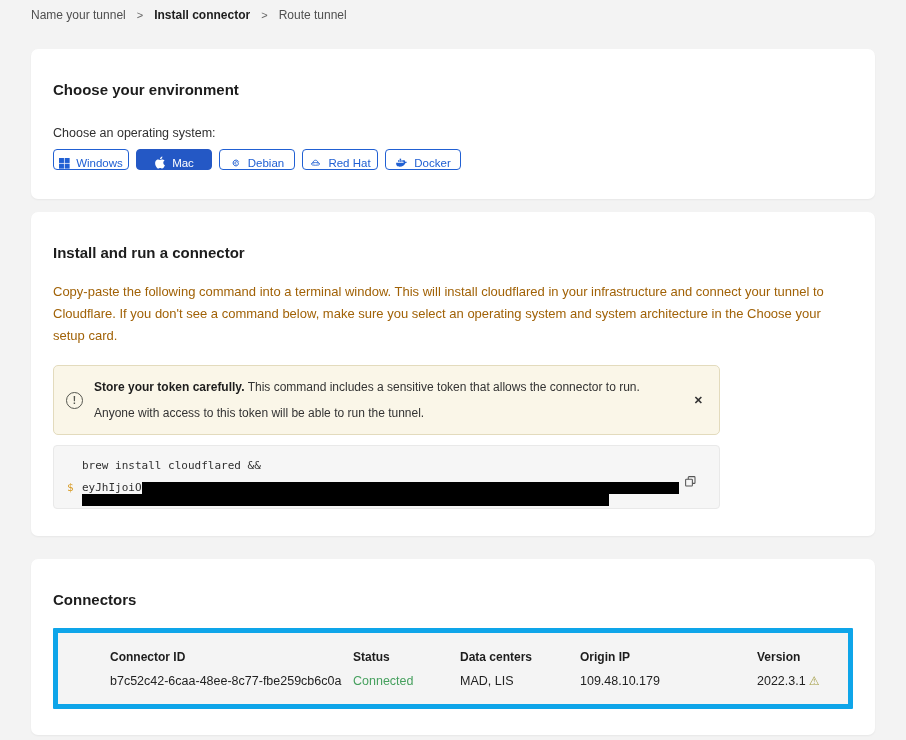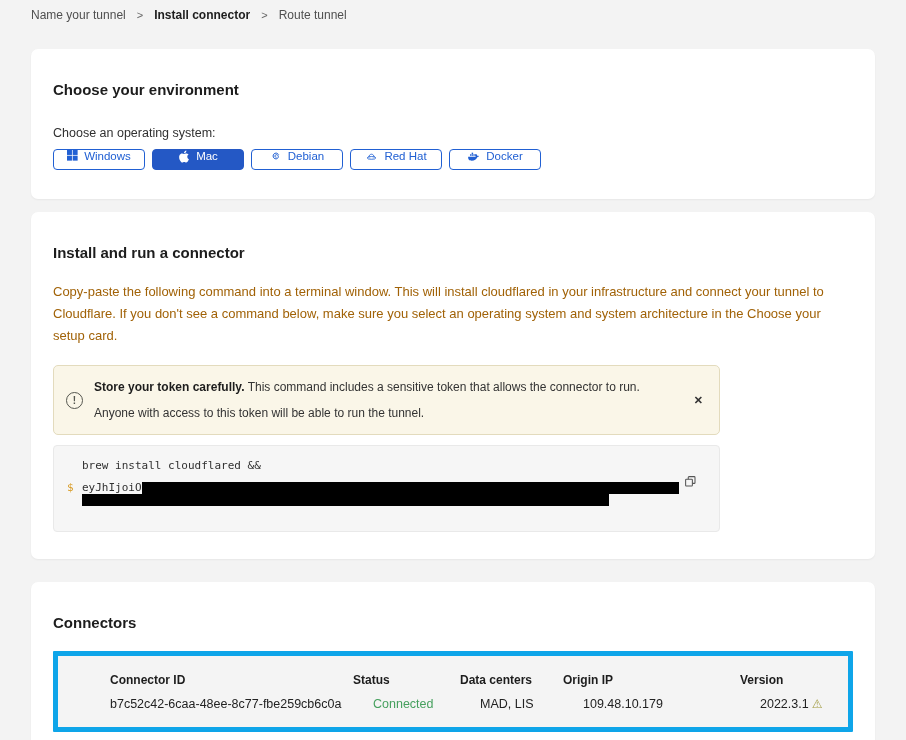--- a/index.html
+++ b/index.html
@@ -26,22 +26,22 @@
   }
   .card h2{margin:8px 0 0;font-size:15px;font-weight:bold;color:#1d1d1d;}
   .card1{margin-top:27px;padding-bottom:29px;}
   .card2{margin-top:13px;padding-bottom:27px;}
   .card3{margin-top:23px;padding-bottom:26px;}
 
   
   .os-label{margin-top:28px;font-size:12.5px;color:#303030;}
   .os-row{margin-top:9px;display:flex;gap:7px;}
   .os-btn{
-    width:92px;height:21px;box-sizing:border-box;
-    display:flex;align-items:flex-start;justify-content:center;gap:6px;
+    width:76px;height:21px;box-sizing:border-box;
+    display:flex;align-items:flex-end;justify-content:center;gap:6px;
     background:#fff;border:1px solid #2160d3;border-radius:4px;
     color:#2160d3;font-size:11.5px;font-family:"Liberation Sans",sans-serif;
     cursor:pointer;padding:0;
   }
   .os-btn .icon{display:flex;align-items:center;}
   .os-btn.selected{background:#2458c5;border-color:#2458c5;color:#fff;}
 
   
   .desc{margin:20px 0 0;font-size:13px;line-height:22px;color:#a16207;max-width:795px;}
   .warning{
@@ -57,21 +57,21 @@
   .warn-text{font-size:12px;line-height:26px;color:#333;}
   .warn-text strong{color:#1d1d1d;}
   .warn-close{
     flex:0 0 auto;margin-left:6px;background:none;border:none;cursor:pointer;
     font-size:11px;font-weight:bold;color:#333;padding:2px 4px;
   }
 
   .codeblock{
     position:relative;margin-top:10px;width:667px;box-sizing:border-box;
     background:#f6f6f6;border:1px solid #e9e9e9;border-radius:4px;
-    padding:13px 0 24px;
+    padding:13px 0 1px;
     font-family:"DejaVu Sans Mono","Liberation Mono",monospace;
     font-size:11px;color:#303030;
   }
   .code-line1{padding-left:28px;margin-bottom:9px;}
   .code-row{display:flex;}
   .prompt{width:28px;box-sizing:border-box;padding-left:13px;color:#d99e2b;}
   .code-body{flex:1;}
   .token-line{line-height:12px;margin-top:1px;white-space:nowrap;}
   .redact{display:inline-block;background:#000;height:12px;vertical-align:top;}
   .redact1{width:537px;}
@@ -82,24 +82,24 @@
   .table-box{
     margin-top:20px;width:800px;box-sizing:border-box;
     background:#f4f4f4;border:5px solid #0ea5e9;border-radius:1px;
     padding:17px 0 16px 52px;
   }
   .trow{display:flex;align-items:center;}
   .thead{font-size:12px;font-weight:bold;color:#1d1d1d;}
   .tdata{margin-top:10px;font-size:12.5px;color:#222;}
   .col1{width:243px;}
   .col2{width:107px;}
-  .col3{width:103px;}
+  .col3{width:120px;}
   .col4{width:177px;}
   .col5{flex:1;}
-  .status-green{color:#46a05e;margin-left:20px;}
+  .status-green{color:#46a05e;}
   .vwarn{color:#a09a3e;font-size:12px;margin-left:3px;}
 </style>
 </head>
 <body>
 
 <div class="page">
 
   <nav class="breadcrumb">
     <span class="crumb">Name your tunnel</span>
     <span class="sep">&gt;</span>

